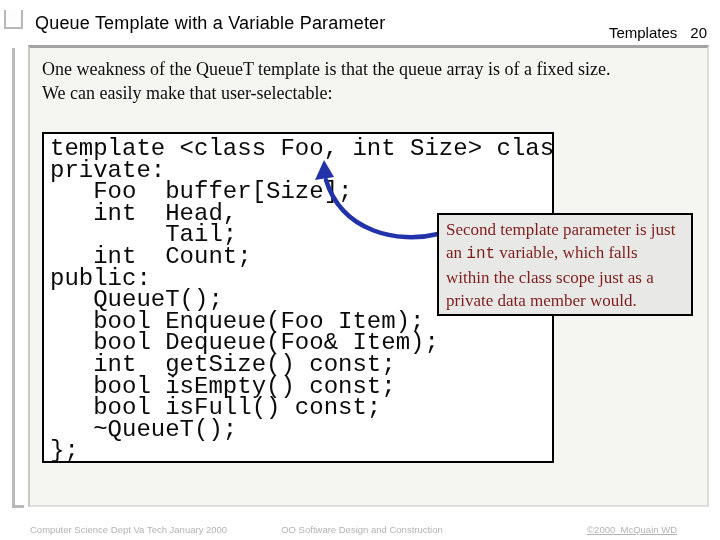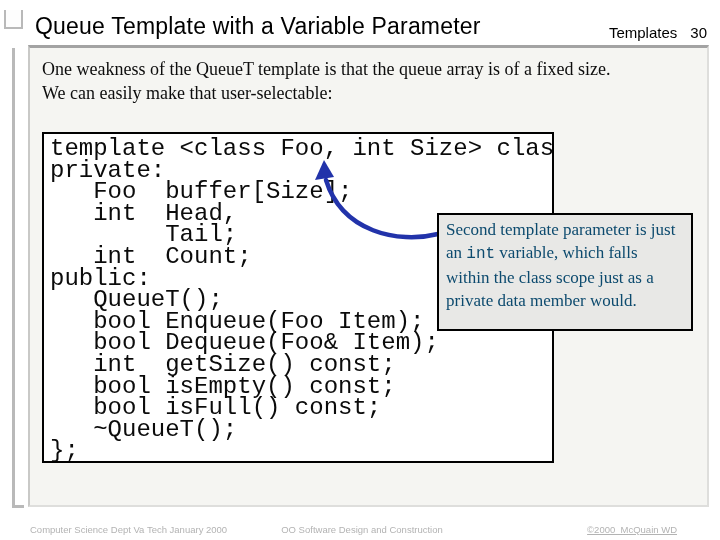--- a/index.html
+++ b/index.html
@@ -6,21 +6,21 @@
   body{width:720px;height:540px;position:relative;font-family:"Liberation Sans",sans-serif;}
   .slide{position:absolute;left:0;top:0;width:720px;height:540px;background:#ffffff;overflow:hidden;}
 
   
   .corner-square{position:absolute;left:4px;top:10px;width:15px;height:17px;
     border:2px solid #b9b9b9;border-top:none;background:#fdfdfd;}
   .left-bracket{position:absolute;left:12px;top:48px;width:9px;height:457px;
     border-left:3px solid #b9b9b9;border-bottom:3px solid #b9b9b9;}
 
   
-  .title{position:absolute;left:35px;top:13px;margin:0;font-size:23px;font-weight:400;
+  .title{position:absolute;left:35px;top:13px;margin:0;font-size:18px;font-weight:400;
     color:#000;letter-spacing:0.2px;white-space:nowrap;}
   .page-ref{position:absolute;top:24px;right:13px;font-size:15px;color:#000;white-space:nowrap;}
   .page-ref .num{margin-left:13px;}
 
   
   .panel{position:absolute;left:28px;top:45px;width:681px;height:462px;box-sizing:border-box;
     background:#f5f5f2;border-top:3px solid #a3a3a3;border-left:2px solid #c9c9c7;
     border-right:2px solid #dededc;border-bottom:2px solid #dededc;}
   .intro{position:absolute;left:12px;top:9px;width:658px;margin:0;
     font-family:"Liberation Serif",serif;font-size:18px;line-height:24px;color:#0d0d0d;
@@ -28,43 +28,43 @@
   .codebox{position:absolute;left:12px;top:84px;width:512px;height:331px;box-sizing:border-box;
     margin:0;background:#ffffff;border:2px solid #000;padding:4px 4px 0 6px;
     font-family:"Liberation Mono","DejaVu Sans Mono",monospace;font-size:24px;line-height:21.6px;
     color:#0b0b0b;white-space:pre;overflow:hidden;}
 
   
   .arrow{position:absolute;left:0;top:0;width:720px;height:540px;pointer-events:none;z-index:4;}
 
   
   .callout{position:absolute;left:437px;top:213px;width:256px;box-sizing:border-box;
-    background:#e8e8e6;border:2px solid #000;padding:3px 7px 17px 7px;z-index:5;
-    font-family:"Liberation Serif",serif;font-size:17px;line-height:23px;color:#0c4a6e;}
+    background:#e8e8e6;border:2px solid #000;padding:3px 7px 2px 7px;z-index:5;
+    font-family:"Liberation Serif",serif;font-size:17px;line-height:23px;color:#7f1d1d;}
   .inline-code{font-family:"Liberation Mono","DejaVu Sans Mono",monospace;font-size:16px;}
 
   
   .footer{position:absolute;left:0;top:524px;width:720px;height:14px;
     font-size:9.5px;color:#b3b3b3;}
   .footer span{white-space:pre;}
   .f-left{position:absolute;left:30px;top:0;}
   .f-center{position:absolute;left:4px;right:0;top:0;text-align:center;}
   .f-right{position:absolute;right:43px;top:0;text-decoration:underline;}
 </style>
 </head>
 <body>
 
 <div class="slide">
 
   <div class="corner-square"></div>
 
   <h1 class="title">Queue Template with a Variable Parameter</h1>
 
   <div class="page-ref">
-    <span class="sec">Templates</span><span class="num">30</span>
+    <span class="sec">Templates</span><span class="num">20</span>
   </div>
 
   <div class="left-bracket"></div>
 
   <div class="panel">
     <p class="intro">One weakness of the QueueT template is that the queue array is of a fixed size.
 We can easily make that user-selectable:</p>
     <pre class="codebox">template &lt;class Foo, int Size&gt; class QueueT {
 private:
    Foo  buffer[Size];

